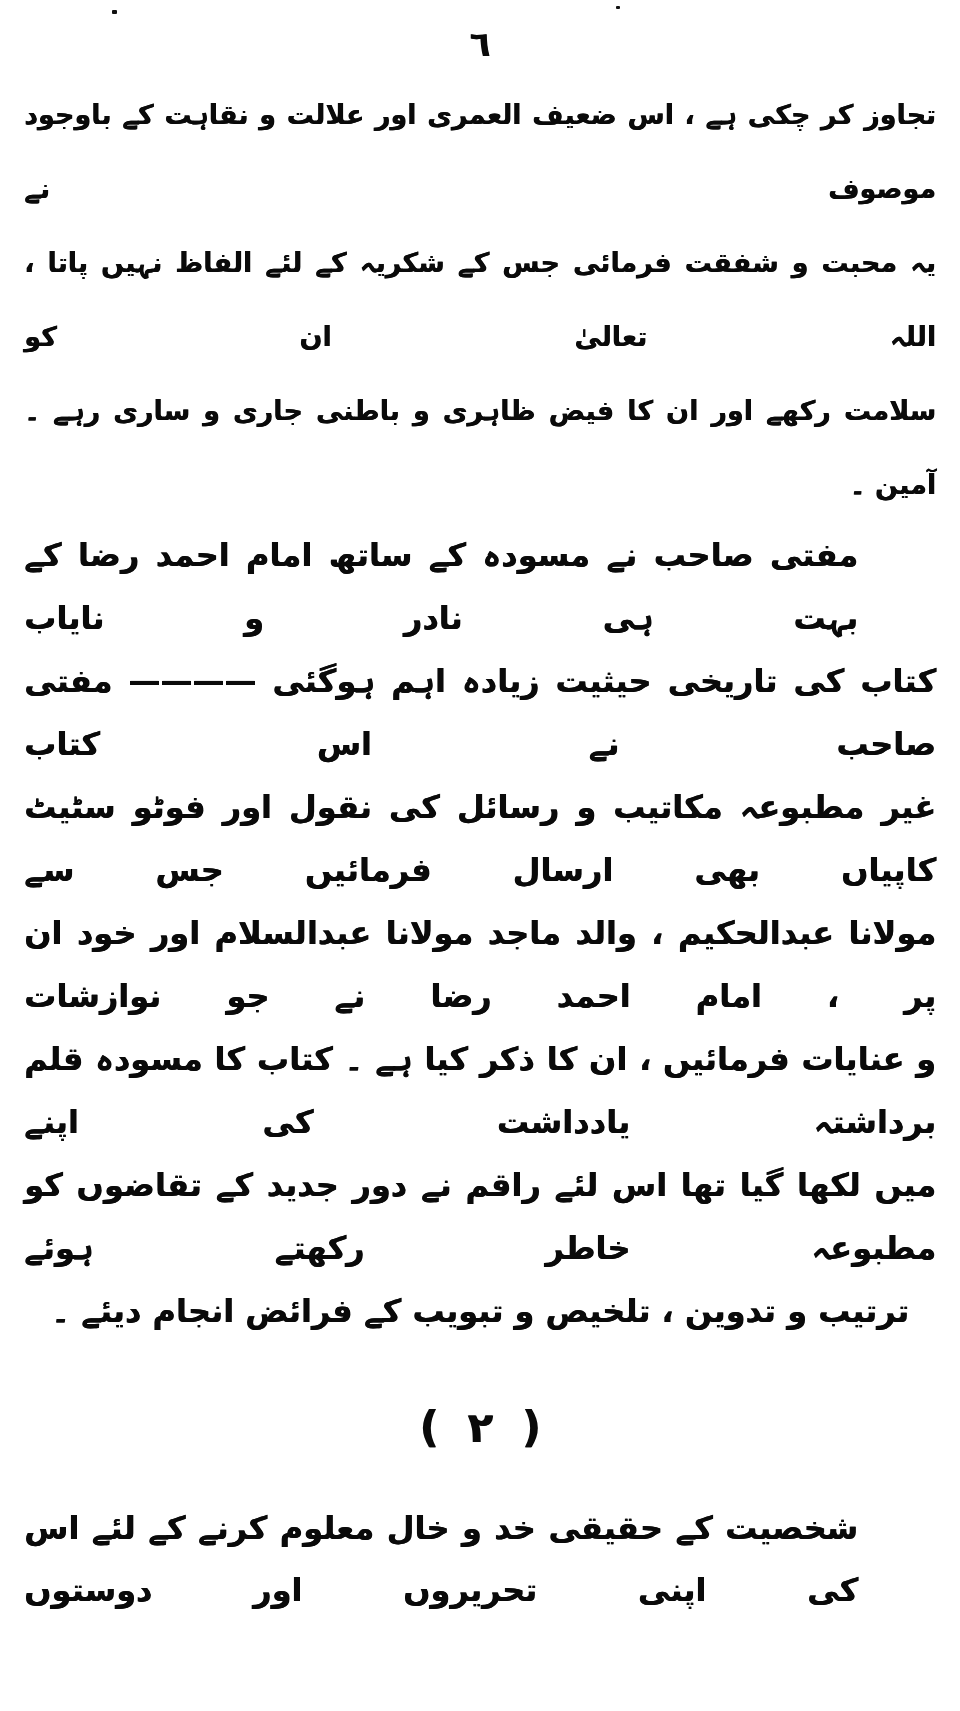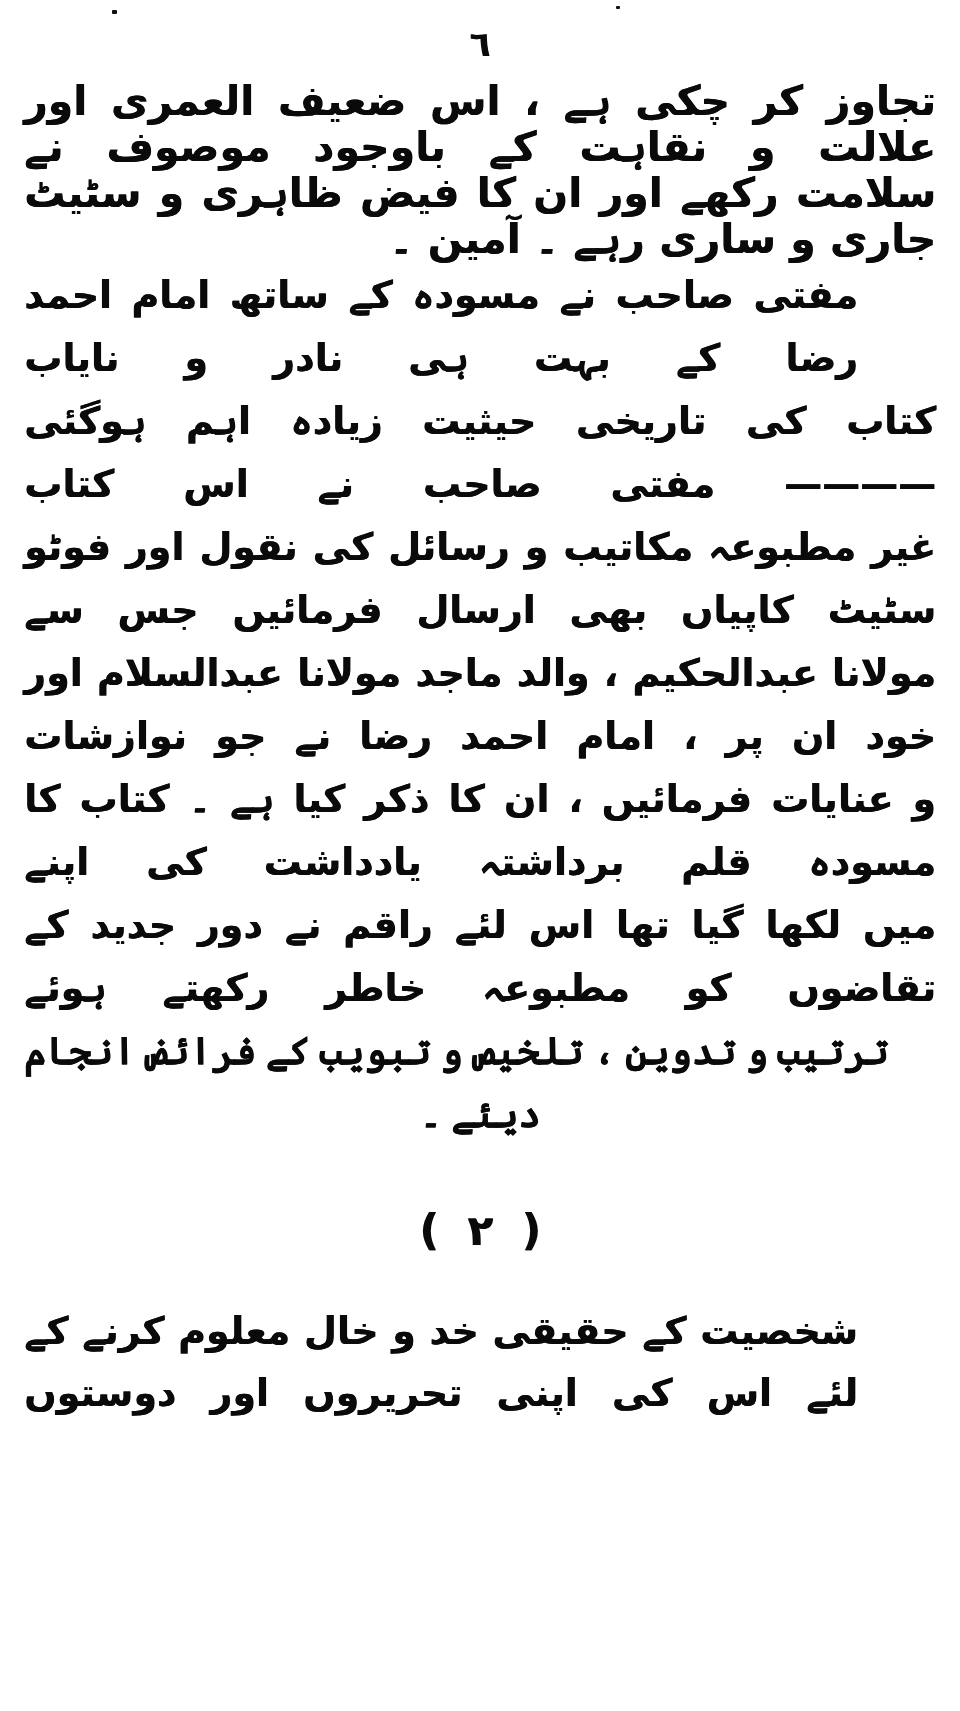--- a/index.html
+++ b/index.html
@@ -30,42 +30,41 @@
   .page-number {
     text-align: center;
     font-size: 34px;
     font-weight: bold;
     height: 52px;
     line-height: 52px;
     text-shadow: 0.5px 0 0 currentColor;
   }
   .para { margin: 0; }
   .line {
-    font-size: 38px;
+    font-size: 32px;
     font-weight: bold;
     line-height: 63px;
     text-align: justify;
     text-align-last: justify;
     text-shadow: 0.5px 0 0 currentColor;
     white-space: normal;
   }
   .para-a .line {
-    line-height: 46px;
-    font-size: 41px;
+    line-height: 74px;
+    font-size: 27px;
   }
   .para-a { margin-top: 8px; }
   .para-b { margin-top: 2px; }
   .indent-first { padding-right: 78px; }
   .line-last {
     text-align-last: right;
   }
   .line-center {
     text-align: left;
     text-align-last: center;
-    font-family: Liberation Serif, serif;
   }
   .section-heading {
     margin-top: 54px;
     text-align: center;
     font-size: 42px;
     font-weight: bold;
     height: 62px;
     line-height: 62px;
     word-spacing: 14px;
     text-shadow: 0.8px 0 0 currentColor;
@@ -78,21 +77,22 @@
 
 <div class="page">
 
   <span class="speck speck-1"></span>
   <span class="speck speck-2"></span>
 
   <div class="page-number">٦</div>
 
   <div class="para para-a">
     <div class="line">تجاوز کر چکی ہے ، اس ضعیف العمری اور علالت و نقاہت کے باوجود موصوف نے</div>
-    <div class="line line-last">سلامت رکھے اور ان کا فیض ظاہری و سٹیٹ جاری و ساری رہے ۔ آمین ۔</div>
+    <div class="line">یہ محبت و شفقت فرمائی جس کے شکریہ کے لئے الفاظ نہیں پاتا ، اللہ تعالیٰ ان کو</div>
+    <div class="line line-last">سلامت رکھے اور ان کا فیض ظاہری و باطنی جاری و ساری رہے ۔ آمین ۔</div>
   </div>
 
   <div class="para para-b">
     <div class="line indent-first">مفتی صاحب نے مسودہ کے ساتھ امام احمد رضا کے بہت ہی نادر و نایاب</div>
     <div class="line">کتاب کی تاریخی حیثیت زیادہ اہم ہوگئی ———— مفتی صاحب نے اس کتاب</div>
     <div class="line">غیر مطبوعہ مکاتیب و رسائل کی نقول اور فوٹو سٹیٹ کاپیاں بھی ارسال فرمائیں جس سے</div>
     <div class="line">مولانا عبدالحکیم ، والد ماجد مولانا عبدالسلام اور خود ان پر ، امام احمد رضا نے جو نوازشات</div>
     <div class="line">و عنایات فرمائیں ، ان کا ذکر کیا ہے ۔ کتاب کا مسودہ قلم برداشتہ یادداشت کی اپنے</div>
     <div class="line">میں لکھا گیا تھا اس لئے راقم نے دور جدید کے تقاضوں کو مطبوعہ خاطر رکھتے ہوئے</div>
     <div class="line line-center">ترتیب و تدوین ، تلخیص و تبویب کے فرائض انجام دیئے ۔</div>

